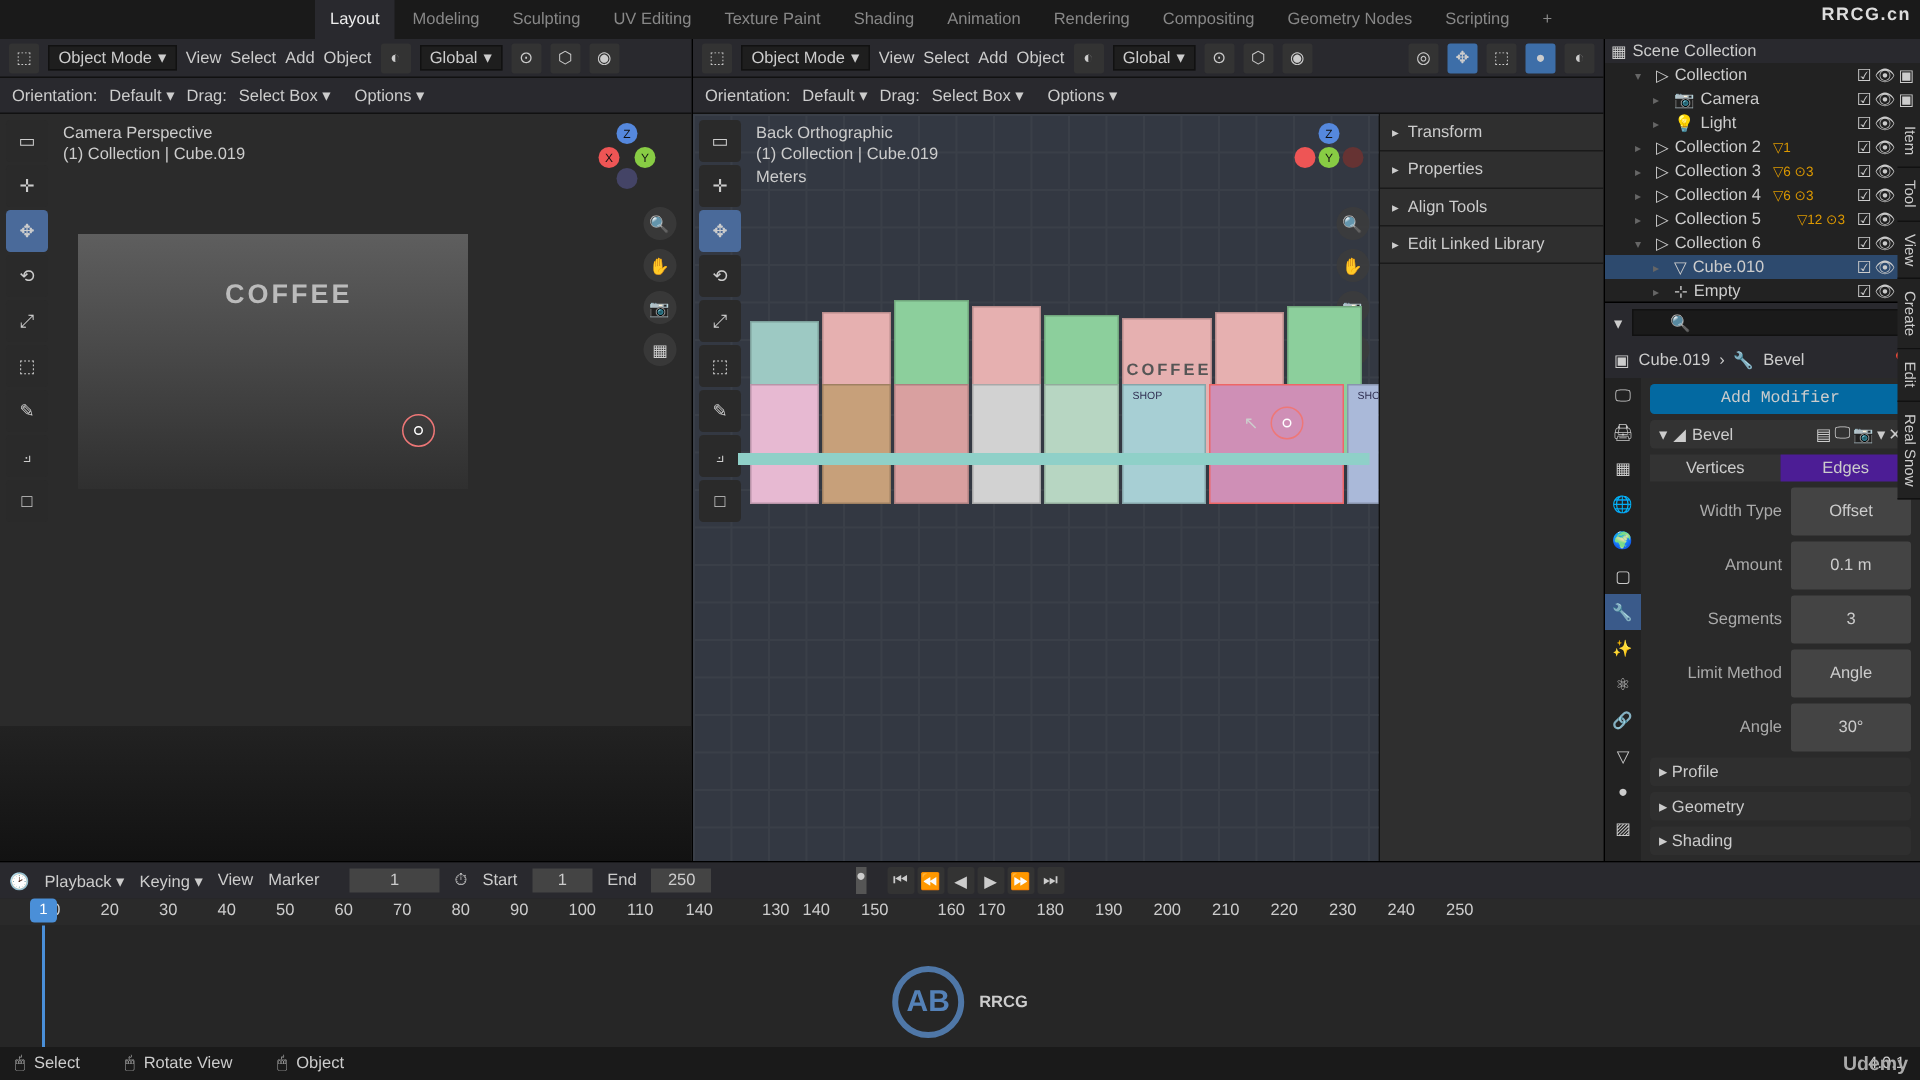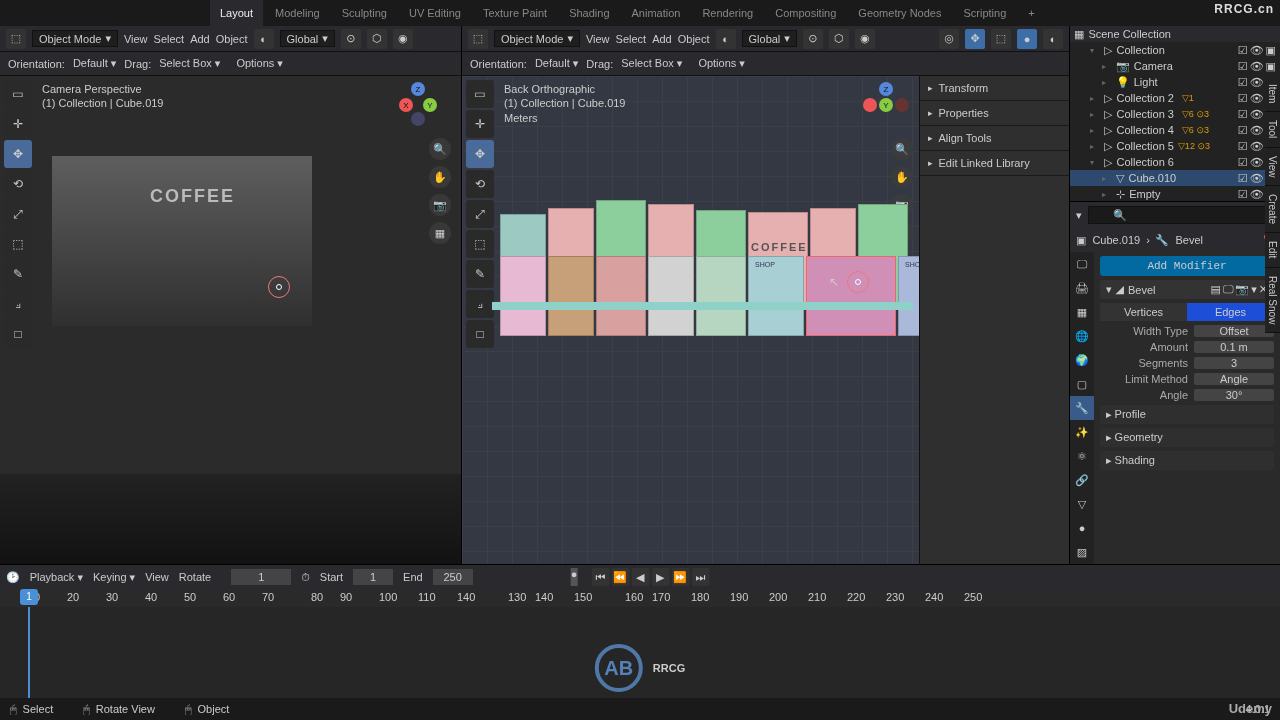--- a/index.html
+++ b/index.html
@@ -63,24 +63,24 @@
 
 .props { flex:1; display:flex; background:#2a2a2a; }
 .props-tabs { width:24px; background:#222; display:flex; flex-direction:column; }
 .props-tabs .pt { width:24px; height:24px; display:flex; align-items:center; justify-content:center; font-size:11px;}
 .props-tabs .pt.active { background:#3a5a8a; }
 .props-body { flex:1; padding:4px 6px; display:flex; flex-direction:column; gap:4px; overflow:hidden;}
 .props-body .btn-wide { background:#0369a1; text-align:center; padding:4px; border-radius:3px;font-family:Liberation Mono, monospace;}
 .props-body .panel-hdr { background:#333; padding:3px 6px; border-radius:3px; display:flex; align-items:center; gap:4px;}
 .props-body .segbar { display:flex; }
 .props-body .segbar .seg { flex:1; text-align:center; padding:3px; background:#333;}
-.props-body .segbar .seg.active { background:#1d4ed8; }
+.props-body .segbar .seg.active { background:#4c1d95; }
 .props-body .prow { display:flex; align-items:center; gap:6px; }
 .props-body .prow .lbl { flex:1; text-align:right; color:#aaa;}
-.props-body .prow .val { width:80px; background:#444; text-align:center; padding:0; border-radius:2px;}
+.props-body .prow .val { width:80px; background:#444; text-align:center; padding:10px; border-radius:2px;}
 .props-body .sub { padding:3px 6px; background:#2f2f2f; border-radius:3px;}
 
 
 .timeline { height: 190px; background:#222; display:flex; flex-direction:column; border-top:1px solid #000;}
 .tl-hdr { height:24px; background:#29292e; display:flex; align-items:center; padding:0 6px; gap:10px;}
 .tl-transport { position:absolute; left:50%; transform:translateX(-50%); display:flex; gap:2px; }
 .tl-transport .tb { width:18px; height:18px; display:flex; align-items:center; justify-content:center; background:#333; border-radius:2px;}
 .tl-ruler { height:18px; background:#2a2a2a; display:flex; position:relative; font-size:10px;}
 .tl-ruler .tk { position:absolute; top:2px;}
 .tl-body { flex:1; background:#262626; position:relative;}
@@ -400,21 +400,21 @@
                 <span>☑</span>
                 <span>👁</span>
                 <span>▣</span>
               </span>
             </div>
             <div class="outl-row">
               <span class="ind" style="width:12px"></span>
               <span class="tri">▸</span>
               <span>▷</span>
               <span>Collection 5</span>
-              <span style="margin-left:0;color:#d90;font-size:9px;text-align:right;">▽12 ⊙3</span>
+              <span style="margin-left:20px;color:#d90;font-size:9px;text-align:right;">▽12 ⊙3</span>
               <span class="outl-icons">
                 <span>☑</span>
                 <span>👁</span>
                 <span>▣</span>
               </span>
             </div>
             <div class="outl-row">
               <span class="ind" style="width:12px"></span>
               <span class="tri">▾</span>
               <span>▷</span>
@@ -525,21 +525,21 @@
       </div>
     </div>
   </div>
 
   <div class="timeline">
     <div class="tl-hdr" style="position:relative;">
       <span class="ibtn">🕑</span>
       <span class="sel"><span>Playback</span> ▾</span>
       <span class="sel"><span>Keying</span> ▾</span>
       <span>View</span>
-      <span>Rotate</span>
+      <span>Marker</span>
       <div class="tl-transport">
         <span class="ibtn" style="background:#555;">●</span>
         <span style="width:10px;"></span>
         <div class="tb">⏮</div>
         <div class="tb">⏪</div>
         <div class="tb">◀</div>
         <div class="tb">▶</div>
         <div class="tb">⏩</div>
         <div class="tb">⏭</div>
       </div>
@@ -552,21 +552,21 @@
       <span class="val" style="background:#444;width:40px;text-align:center;padding:2px;">250</span>
     </div>
     <div class="tl-ruler" id="tl-ruler">
         <span class="tk" style="left: 28px;">10</span>
         <span class="tk" style="left: 67px;">20</span>
         <span class="tk" style="left: 106px;">30</span>
         <span class="tk" style="left: 145px;">40</span>
         <span class="tk" style="left: 184px;">50</span>
         <span class="tk" style="left: 223px;">60</span>
         <span class="tk" style="left: 262px;">70</span>
-        <span class="tk" style="left: 311px;">80</span>
+        <span class="tk" style="left: 301px;">80</span>
         <span class="tk" style="left: 340px;">90</span>
         <span class="tk" style="left: 379px;">100</span>
         <span class="tk" style="left: 418px;">110</span>
         <span class="tk" style="left: 457px;">140</span>
         <span class="tk" style="left: 508px;">130</span>
         <span class="tk" style="left: 535px;">140</span>
         <span class="tk" style="left: 574px;">150</span>
         <span class="tk" style="left: 613px; margin-left: 12px;">160</span>
         <span class="tk" style="left: 652px;">170</span>
         <span class="tk" style="left: 691px;">180</span>

